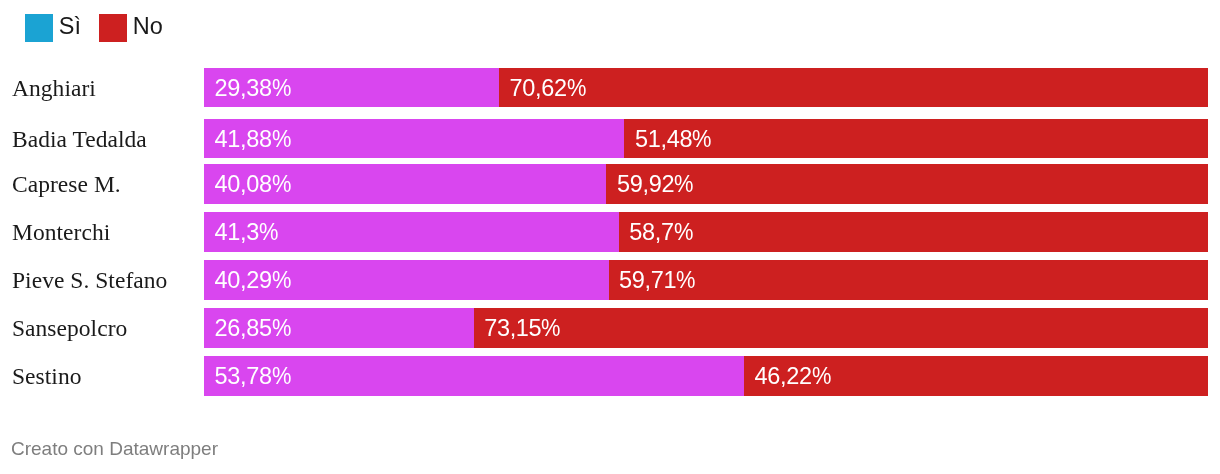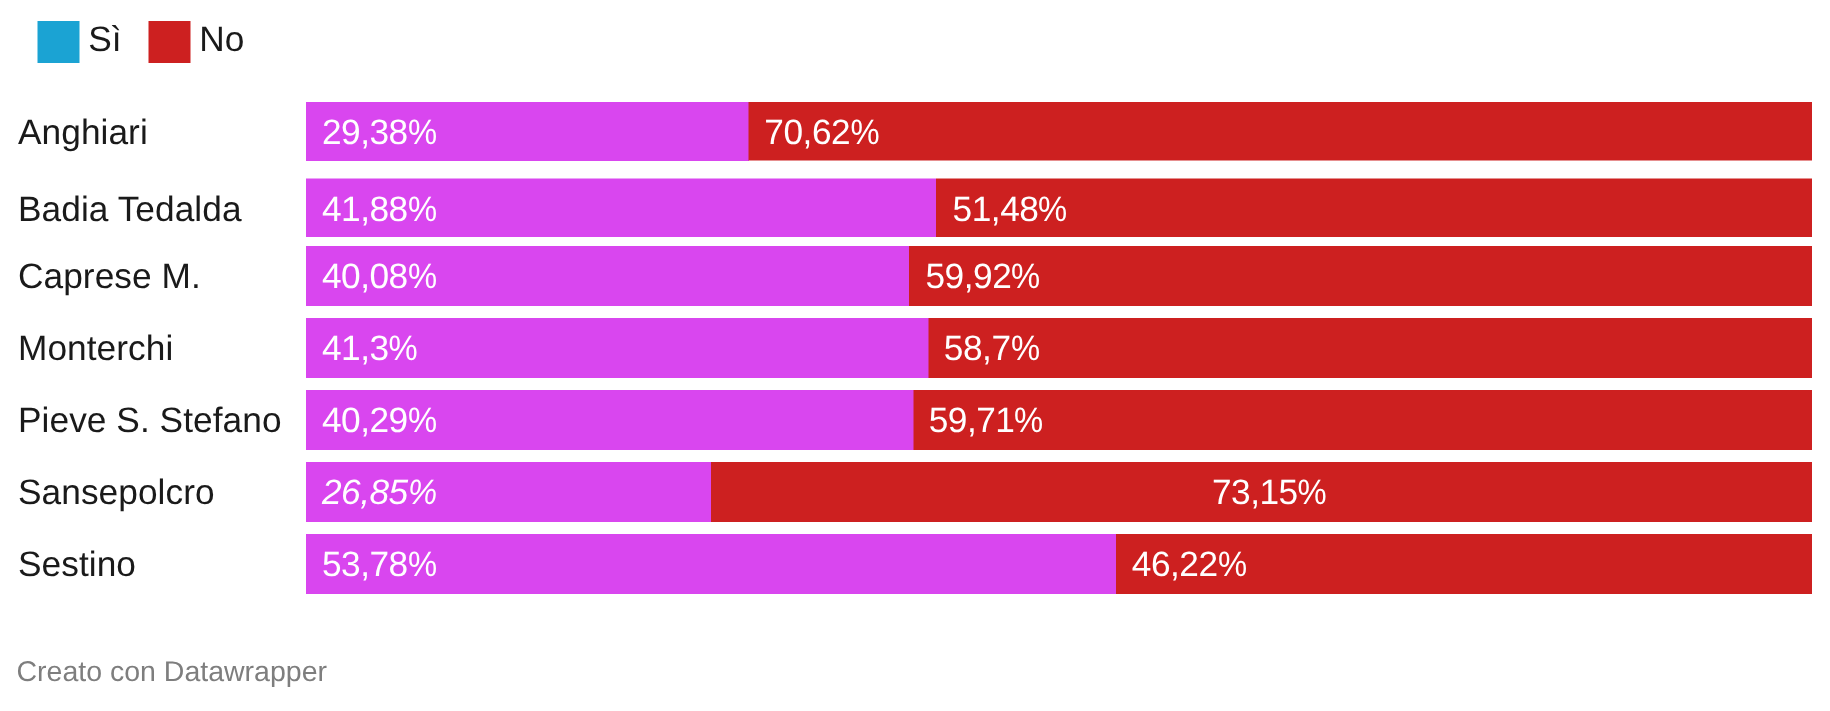--- a/index.html
+++ b/index.html
@@ -17,21 +17,21 @@
   .legend-label{position:absolute;left:33.6px;top:-1.2px;height:27.5px;line-height:27.5px;
                 font-size:23.5px;color:#1a1a1a;white-space:nowrap;will-change:opacity;}
 
   
   #rows{position:absolute;left:0;top:0;width:1220px;height:382px;}
   .row{position:absolute;left:0;width:1220px;height:39.4px;}
   .row.r0{top:68px;}  .row.r1{top:119px;} .row.r2{top:164.16px;} .row.r3{top:212.24px;}
   .row.r4{top:260.32px;} .row.r5{top:308.4px;} .row.r6{top:356.48px;padding-left:28px;}
   .row-label{position:absolute;left:12px;top:0;height:39.4px;line-height:41.4px;
              font-size:23.5px;color:#1a1a1a;white-space:nowrap;letter-spacing:0.04px;
-             will-change:opacity;}
+             will-change:opacity;font-family:Liberation Serif, serif;}
   .bar{position:absolute;left:204px;top:0;width:1004px;height:39.4px;display:flex;}
   .seg{height:39.4px;display:block;box-sizing:border-box;padding-left:10.6px;
        color:#ffffff;font-size:23.5px;letter-spacing:-0.32px;line-height:41.6px;
        overflow:hidden;white-space:nowrap;will-change:opacity;}
   .vlab{display:inline-block;will-change:opacity;}
   .vnum{display:inline-block;will-change:opacity;}
   .vpct{display:inline-block;transform:scaleX(0.93);transform-origin:left center;will-change:opacity;
         margin-right:-1.5px;}
   .seg-si{background:#d946ef;}
   .seg-no{background:#cd2020;}
@@ -88,22 +88,22 @@
     <div class="row r4">
       <div class="row-label">Pieve S. Stefano</div>
       <div class="bar">
         <div class="seg seg-si" style="width: 40.29%;"><span class="vlab"><span class="vnum">40,29</span><span class="vpct">%</span></span></div>
         <div class="seg seg-no" style="width: 59.71%;"><span class="vlab"><span class="vnum">59,71</span><span class="vpct">%</span></span></div>
       </div>
     </div>
     <div class="row r5">
       <div class="row-label">Sansepolcro</div>
       <div class="bar">
-        <div class="seg seg-si" style="width: 26.85%; font-style: italic;"><span class="vlab"><span class="vnum">26,85</span><span class="vpct">%</span></span></div>
-        <div class="seg seg-no" style="width: 73.15%; text-align: center;"><span class="vlab"><span class="vnum">73,15</span><span class="vpct">%</span></span></div>
+        <div class="seg seg-si" style="width: 26.85%;"><span class="vlab"><span class="vnum">26,85</span><span class="vpct">%</span></span></div>
+        <div class="seg seg-no" style="width: 73.15%;"><span class="vlab"><span class="vnum">73,15</span><span class="vpct">%</span></span></div>
       </div>
     </div>
     <div class="row r6">
       <div class="row-label">Sestino</div>
       <div class="bar">
         <div class="seg seg-si" style="width: 53.78%;"><span class="vlab"><span class="vnum">53,78</span><span class="vpct">%</span></span></div>
         <div class="seg seg-no" style="width: 46.22%;"><span class="vlab"><span class="vnum">46,22</span><span class="vpct">%</span></span></div>
       </div>
     </div>
   </div>

